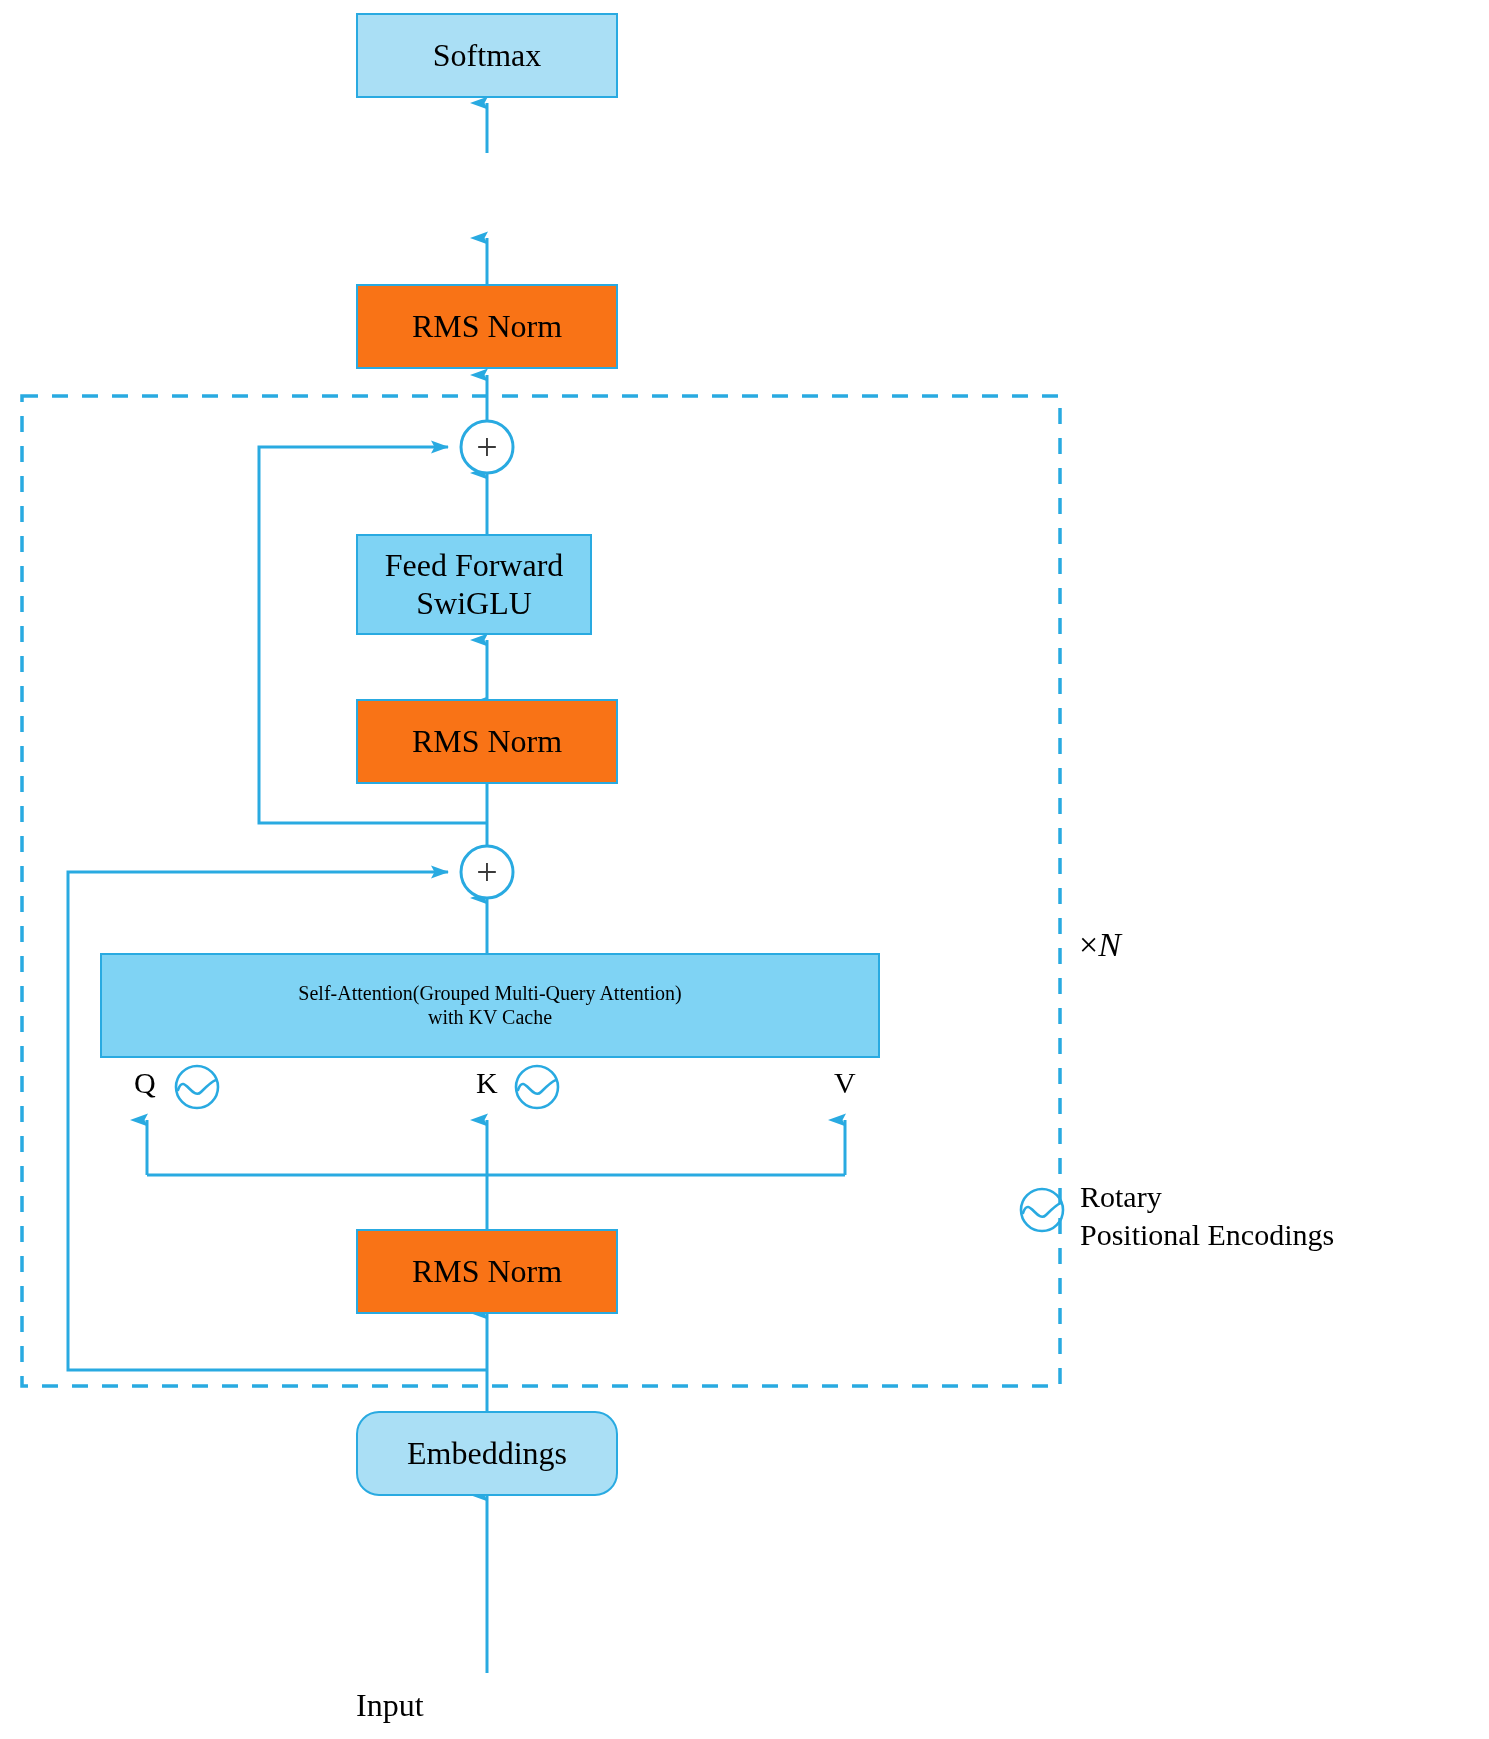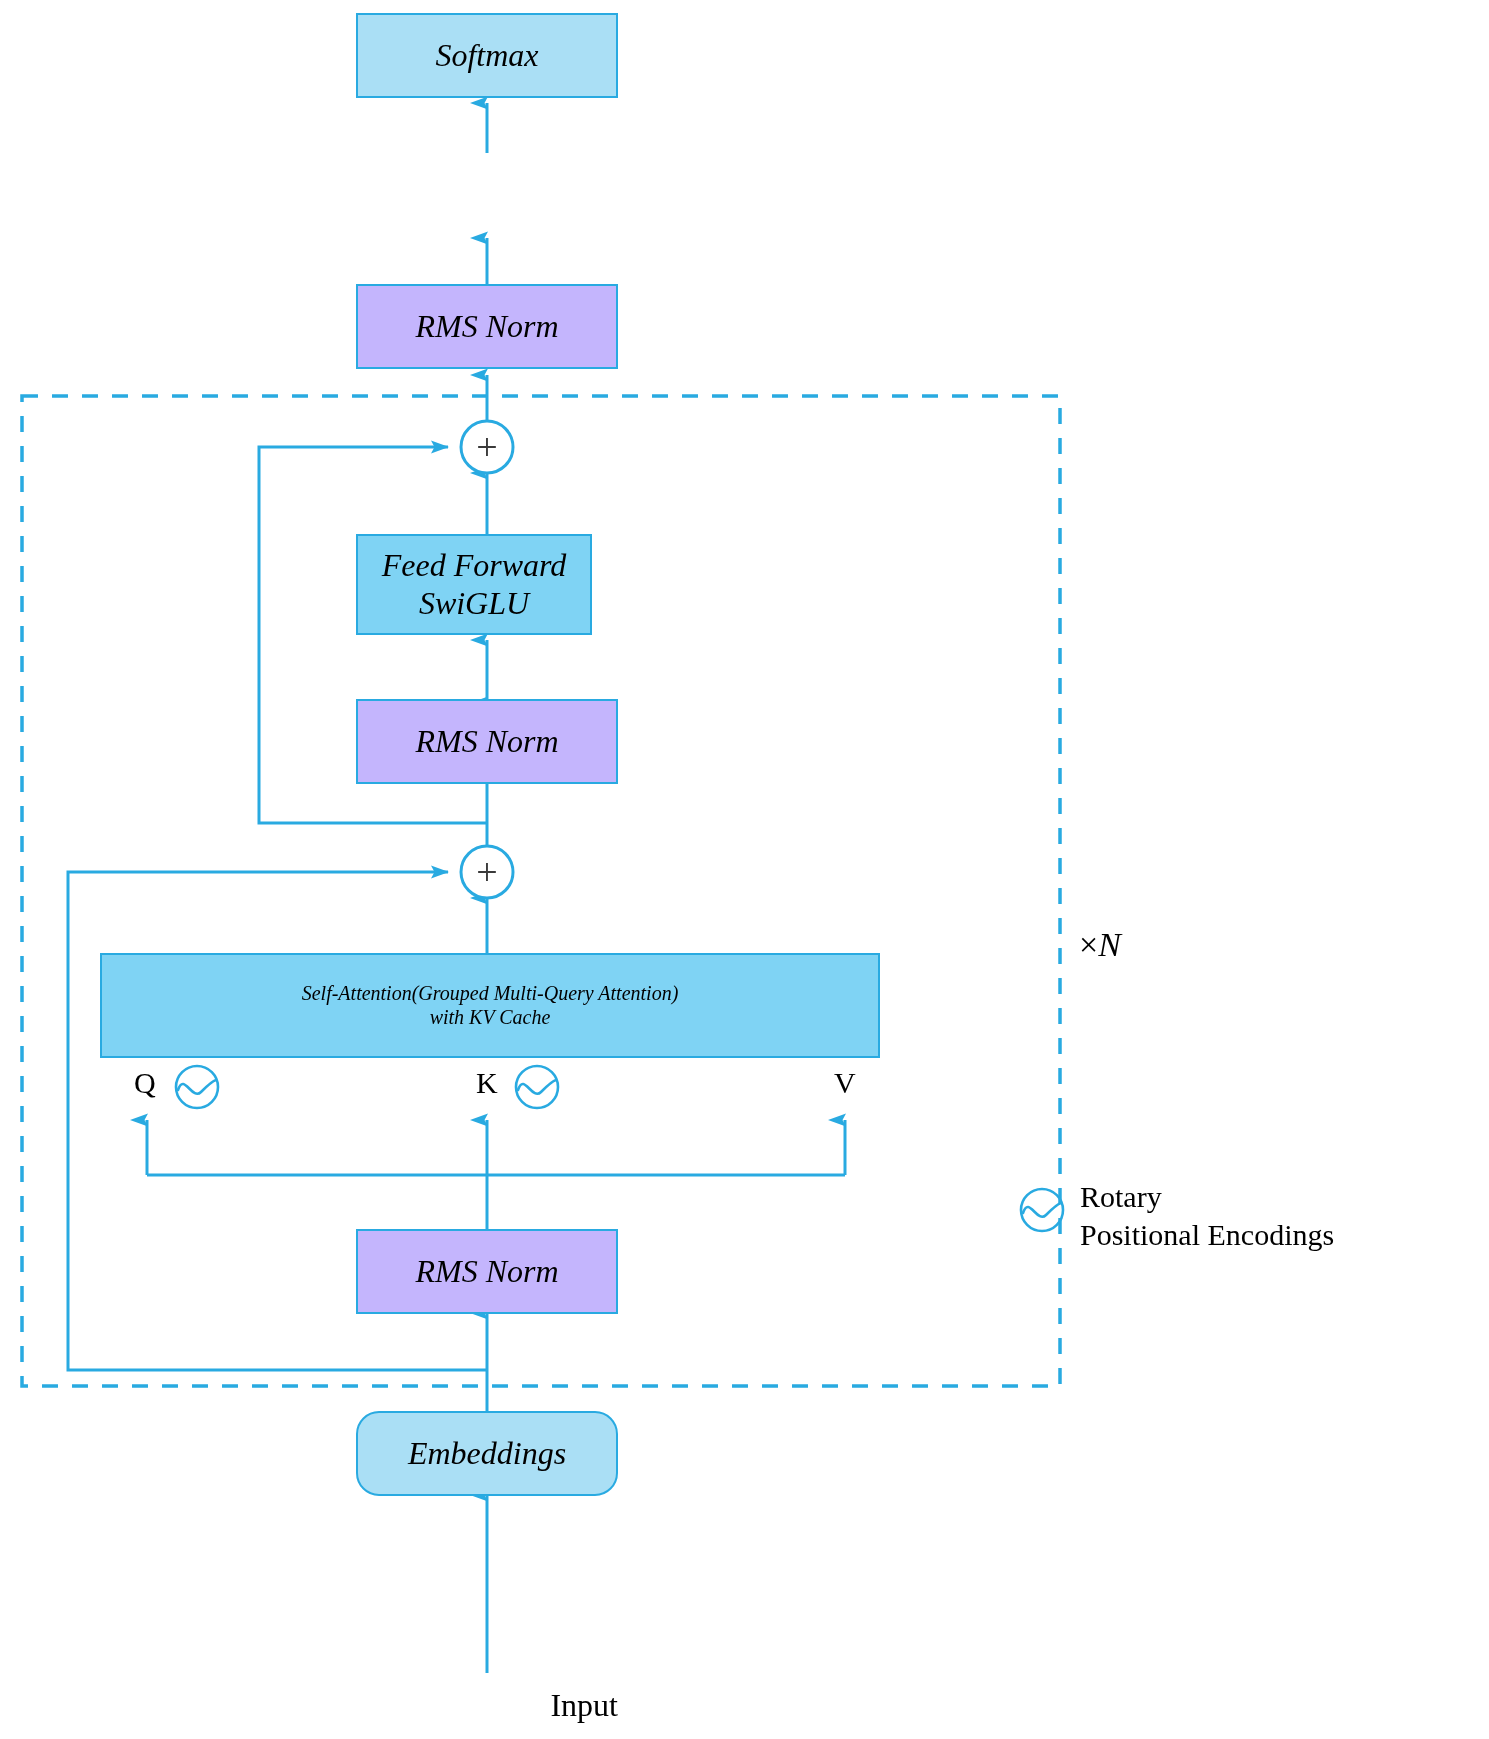--- a/index.html
+++ b/index.html
@@ -26,24 +26,23 @@
     position: absolute;
     box-sizing: border-box;
     border: 2px solid #29aae1;
     display: flex;
     align-items: center;
     justify-content: center;
     text-align: center;
     color: #000000;
     line-height: 1.18;
     white-space: pre-line;
-    font-style: italic;
   }
   .fill-mid   { background: #aadff5; }
-  .fill-light { background: #c4b5fd; }
+  .fill-light { background: #f97316; }
   .fill-dark  { background: #7fd3f4; }
 
   .plain-label {
     position: absolute;
     color: #000000;
     white-space: nowrap;
   }
   .kv-label {
     position: absolute;
     color: #000000;
@@ -165,15 +164,15 @@
 
   <div class="rope-icon" style="left:1018px; top:1186px;">
     <svg width="48" height="48" viewBox="0 0 48 48">
       <circle cx="24" cy="24" r="21" fill="none" stroke="#29aae1" stroke-width="2.6"></circle>
       <path d="M5,27 C11,9 19,38 28,29 C34,23 39,18 43,17" fill="none" stroke="#29aae1" stroke-width="2.6" stroke-linecap="round"></path>
     </svg>
   </div>
   <div class="legend-text" style="left:1080px; top:1178px;">Rotary
 Positional Encodings</div>
 
-  <div class="plain-label" style="left:356px; top:1687px; width:262px; text-align:right; font-size:32px;">Input</div>
+  <div class="plain-label" style="left:356px; top:1687px; width:262px; text-align:left; font-size:32px;">Input</div>
 
 </div>
 
 </body></html>

